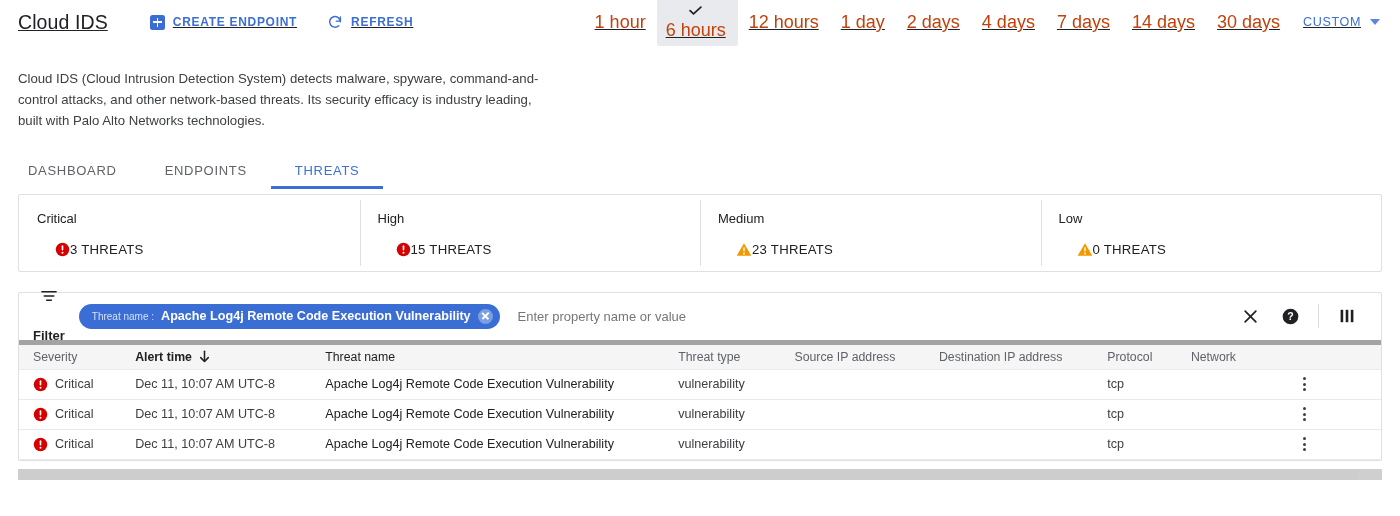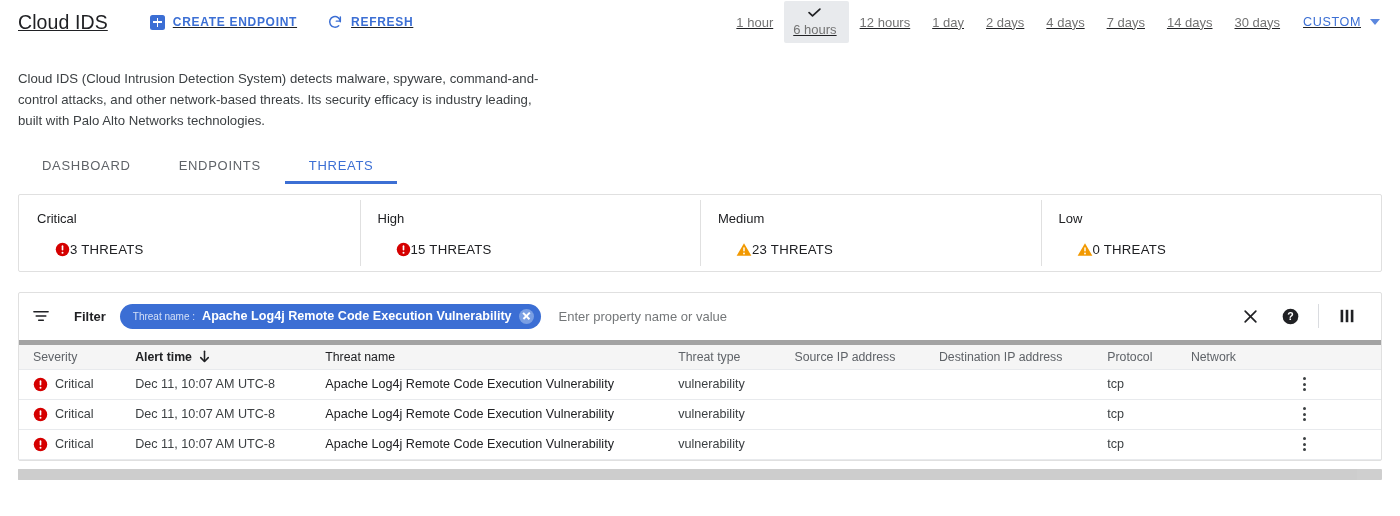--- a/index.html
+++ b/index.html
@@ -61,22 +61,22 @@
   .refresh-ico { width: 16px; height: 16px; flex: none; display:block; }
 
   
   .timebar {
     margin-left: auto;
     display: flex;
     align-items: center;
     height: 44px;
   }
   .time-opt {
-    font-size: 13px;
-    color: #737373;
+    font-size: 18px;
+    color: #c2410c;
     padding: 6px 11px;
     cursor: pointer;
     white-space: nowrap;
     border-radius: 2px;
     line-height: 1;
   }
   .time-opt.selected {
     background: #e8eaed;
     display: flex;
     align-items: center;
@@ -109,23 +109,23 @@
     margin: 24px 0 0 18px;
     width: 530px;
     font-size: 13.2px;
     line-height: 21.2px;
     color: #3c4043;
   }
 
   
   .tabs {
     margin-top: 26px;
-    padding-left: 18px;
-    display: flex;
-    align-items: flex-start;
+    padding-left: 4px;
+    display: flex;
+    align-items: center;
     height: 36px;
   }
   .tab {
     font-size: 13px;
     font-weight: 500;
     letter-spacing: .7px;
     color: #5f6368;
     padding: 0 24px 11px 24px;
     cursor: pointer;
     position: relative;
@@ -198,20 +198,21 @@
   .filter-lbl {
     display: flex;
     align-items: center;
     gap: 25px;
     font-size: 13px;
     font-weight: 700;
     color: #202124;
     cursor: pointer;
     margin-right: 14px;
     white-space: nowrap;
+    flex-direction: column;
   }
   .filter-ico { width: 16px; height: 14px; display:block; }
   .chip {
     display: flex;
     align-items: center;
     background: #3b6ed4;
     border-radius: 14px;
     height: 25px;
     padding: 0 7px 0 13px;
     gap: 7px;

